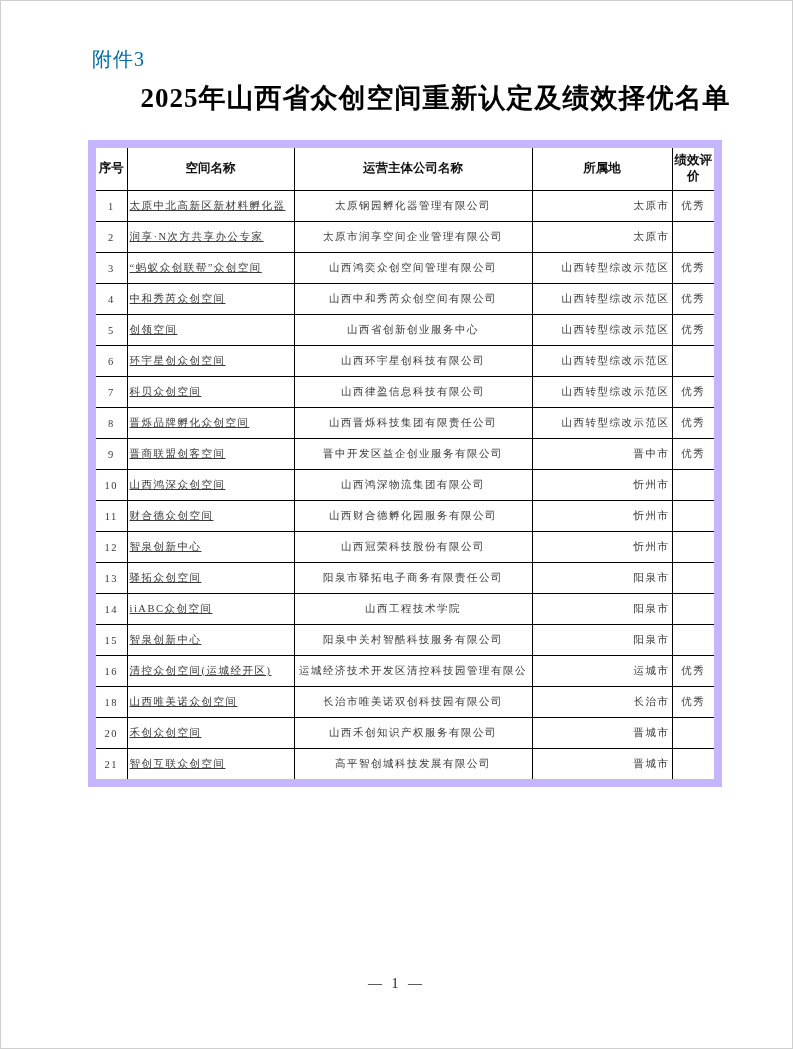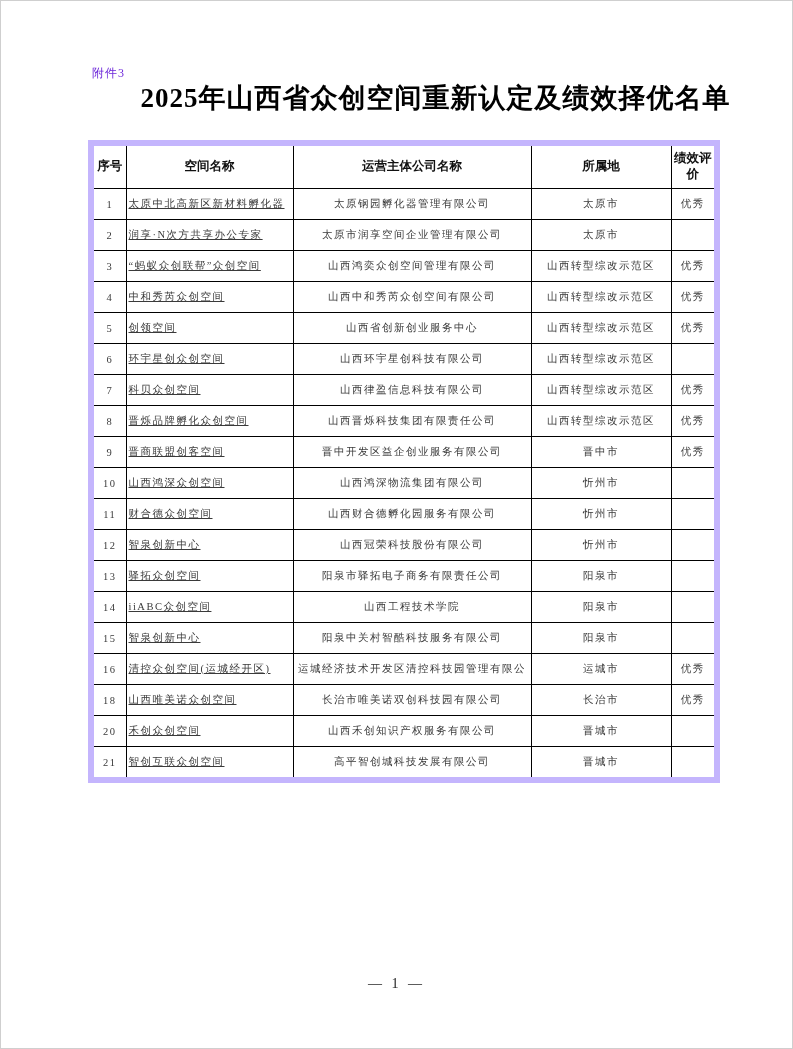--- a/index.html
+++ b/index.html
@@ -11,24 +11,23 @@
     background: #ffffff;
     box-shadow: inset 0 0 0 1px #cfcfcf;
     font-family: "Liberation Serif", "DejaVu Serif", serif;
     color: #2a2a2a;
     overflow: hidden;
   }
   .attachment-label {
     position: absolute;
     left: 92px;
     top: 46px;
-    font-size: 12px;
+    font-size: 20px;
     letter-spacing: 1px;
-    color: #6d28d9;
-    margin-top: 19px;
+    color: #0369a1;
   }
   .doc-title {
     position: absolute;
     top: 80px;
     left: 0;
     width: 100%;
     text-align: center;
     font-size: 27px;
     font-weight: bold;
     letter-spacing: 1px;
@@ -36,21 +35,21 @@
     font-family: "Liberation Serif", "DejaVu Serif", serif;
     padding-left: 39px;
   }
   table.roster {
     position: absolute;
     left: 88px;
     top: 140px;
     width: 626px;
     border-collapse: collapse;
     table-layout: fixed;
-    border: 6px solid #c4b5fd;
+    border: 8px solid #c4b5fd;
   }
   table.roster th, table.roster td {
     border: 1px solid #000;
     vertical-align: middle;
     overflow: hidden;
   }
   table.roster thead th {
     height: 42px;
     font-family: "Liberation Sans", "DejaVu Sans", sans-serif;
     font-size: 12.5px;
@@ -64,21 +63,21 @@
     height: 30px;
     font-size: 10.5px;
     letter-spacing: 1.5px;
     color: #3a3a3a;
     padding: 0 2px;
     white-space: nowrap;
   }
   td.c-no      { text-align: center; letter-spacing: 0; }
   td.c-space   { text-align: left; padding-left: 3px; text-decoration: underline; }
   td.c-company { text-align: center; padding-left: 3px; }
-  td.c-loc     { text-align: center; }
+  td.c-loc     { text-align: right; }
   td.c-rating  { text-align: center; }
   .page-number {
     position: absolute;
     top: 976px;
     left: 0;
     width: 100%;
     text-align: center;
     font-size: 14px;
     letter-spacing: 3px;
     color: #222;

